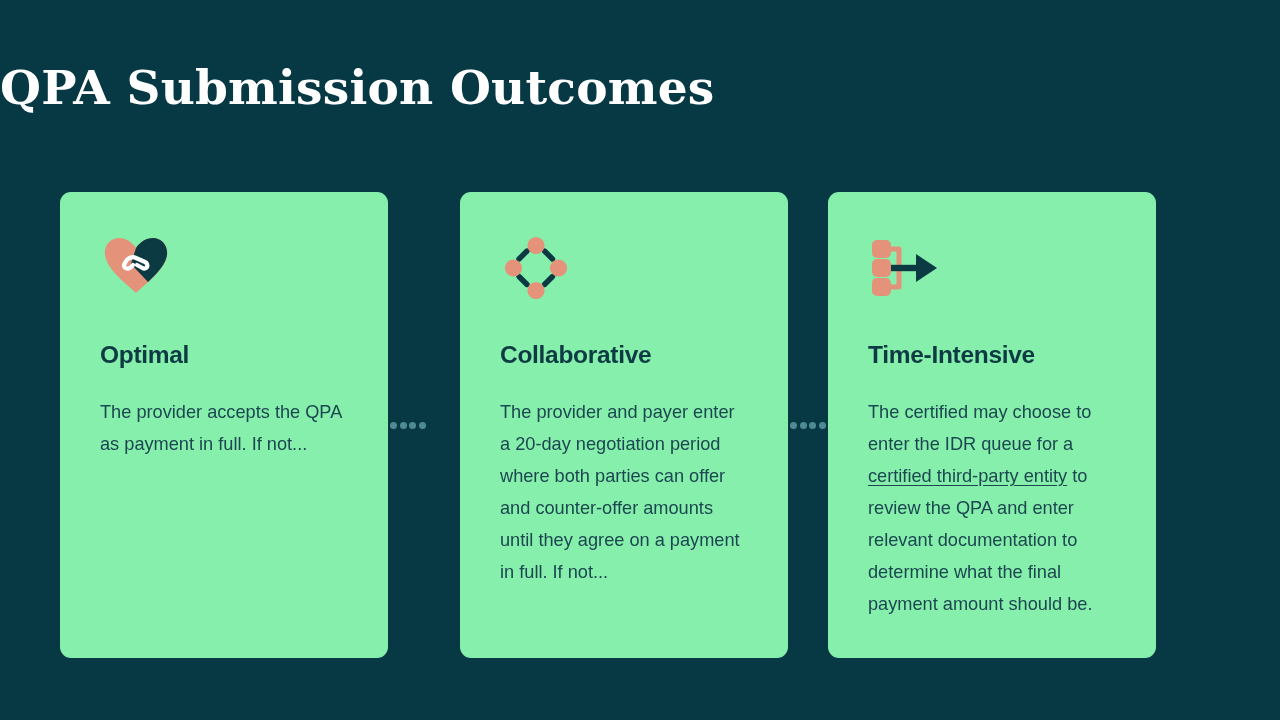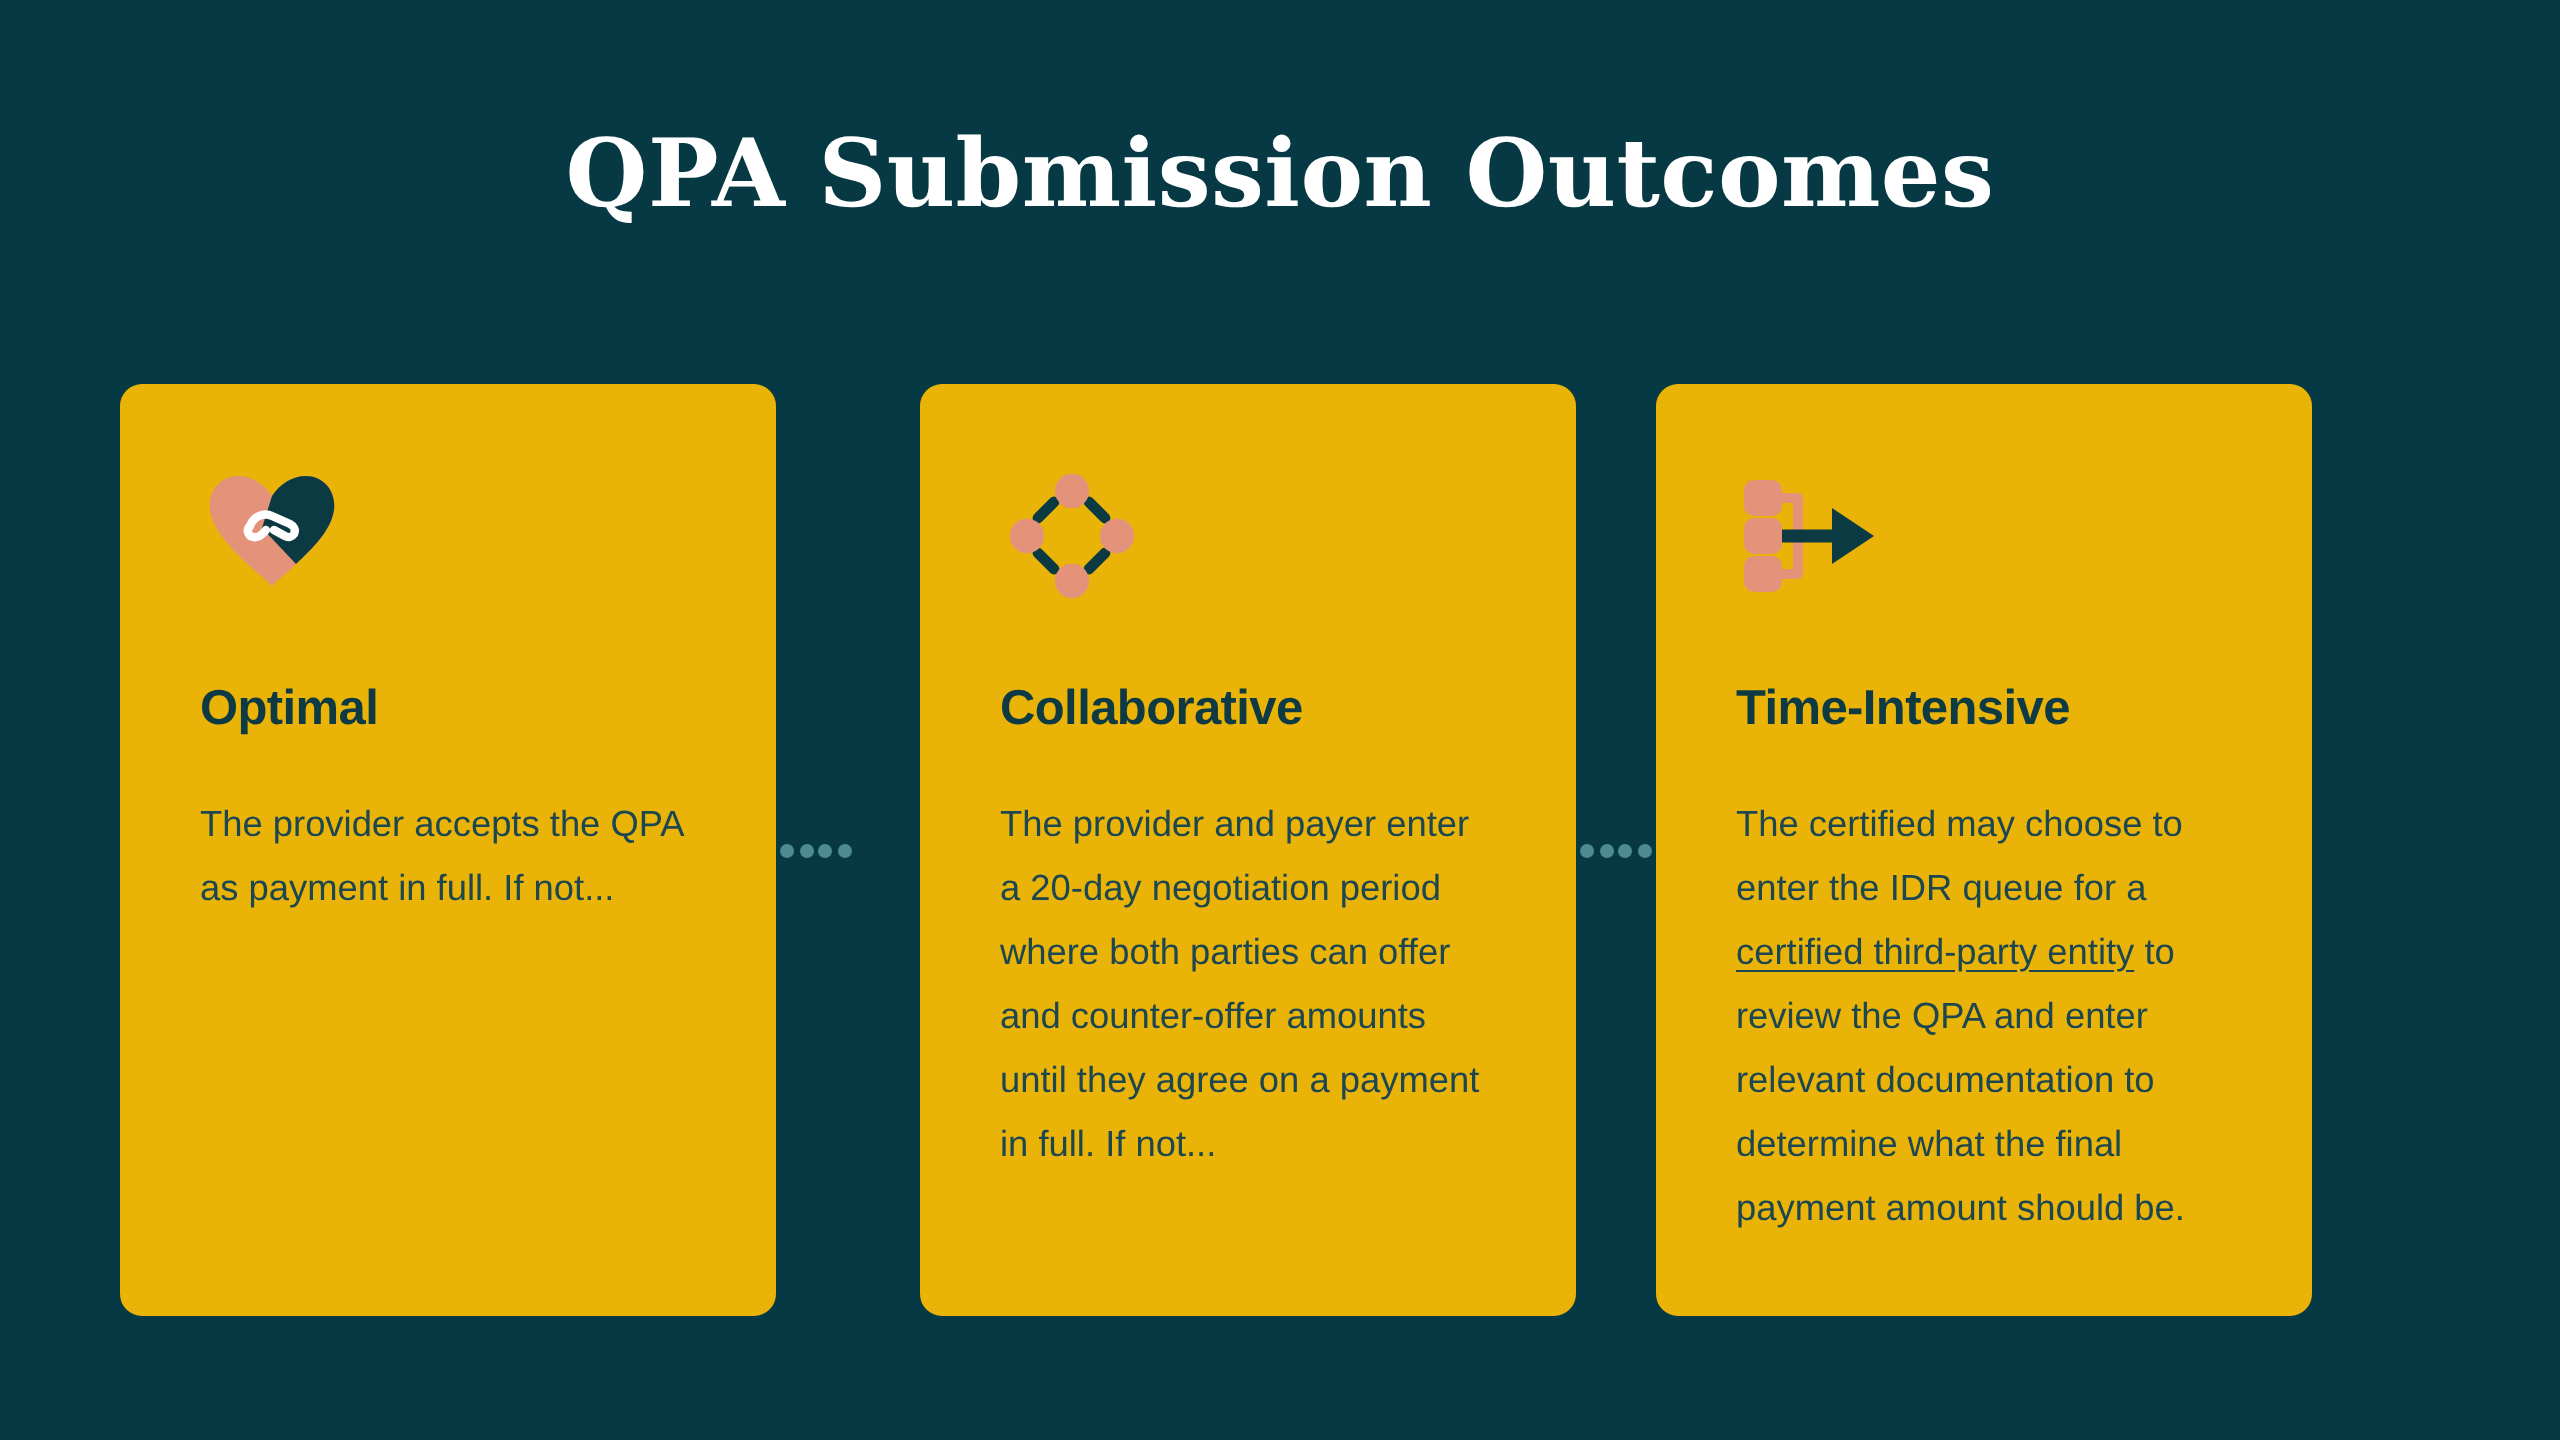--- a/index.html
+++ b/index.html
@@ -22,21 +22,20 @@
     height: 720px;
     background: #063943;
   }
 
   
   .slide-title {
     position: absolute;
     top: 57px;
     left: 0;
     width: 1280px;
-    text-align: center;
     font-family: "DejaVu Serif", "Liberation Serif", serif;
     font-weight: 700;
     font-size: 47px;
     line-height: 62px;
     letter-spacing: 0.2px;
     color: #FFFFFF;
   }
 
   
   .cards {
@@ -45,21 +44,21 @@
     left: 60px;
     width: 1160px;
     height: 466px;
     display: flex;
     align-items: flex-start;
   }
 
   .card {
     position: relative;
     width: 328px;
-    background: #eab308;
+    background: #86efac;
     border-radius: 11px;
     padding: 40px 40px 34px 40px;
   }
 
   .card-1 { height: 466px; }
   .card-2 { height: 466px; margin-left: 32px; }
   .card-3 { height: 466px; }
 
   
   .connector {

